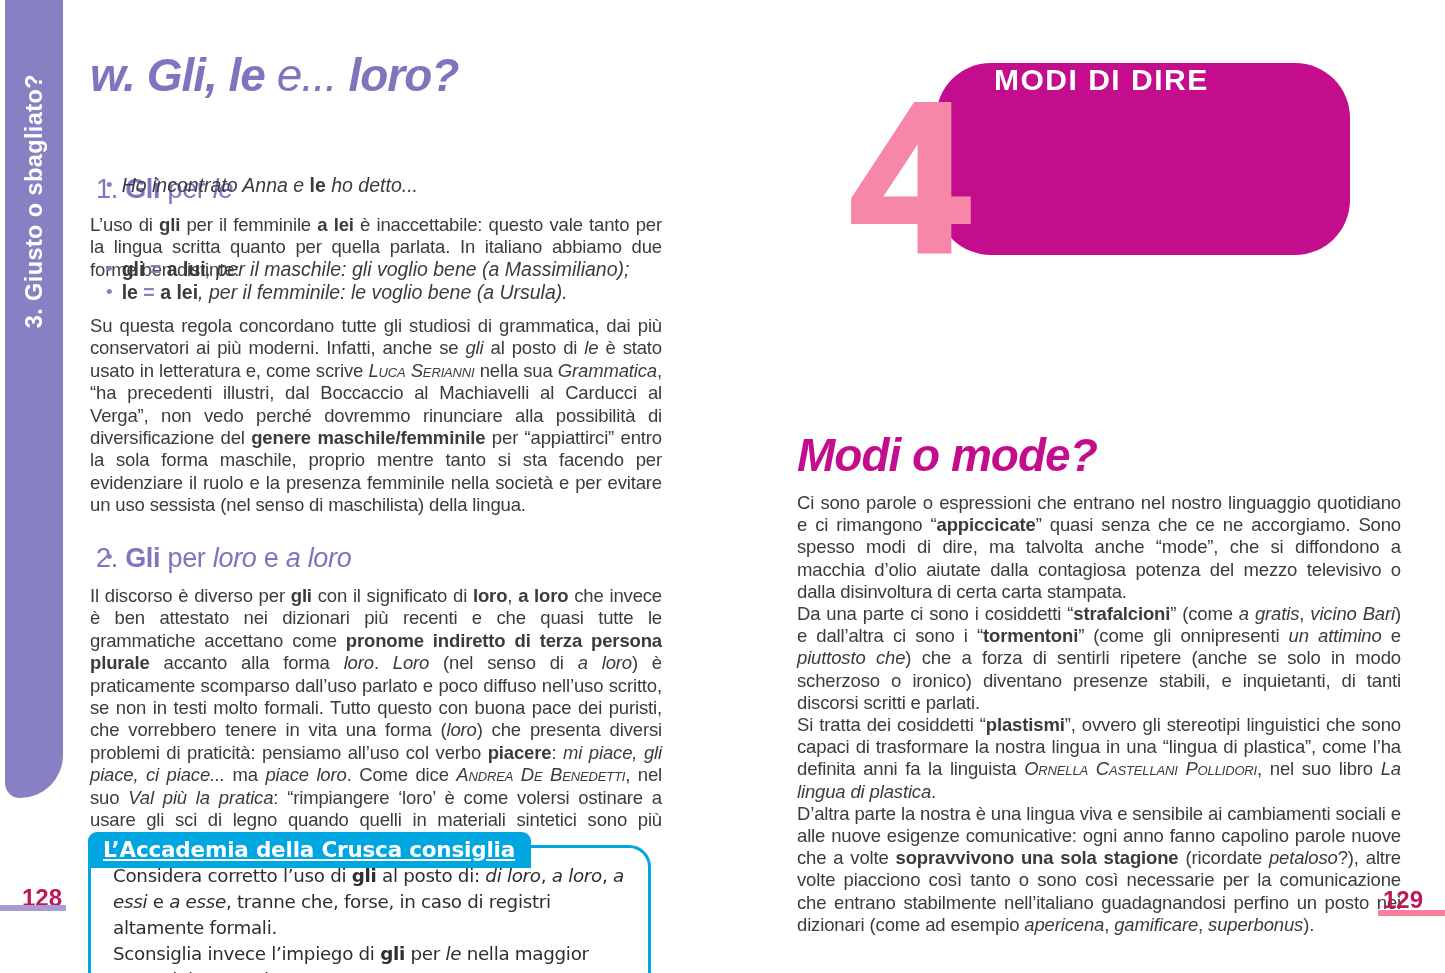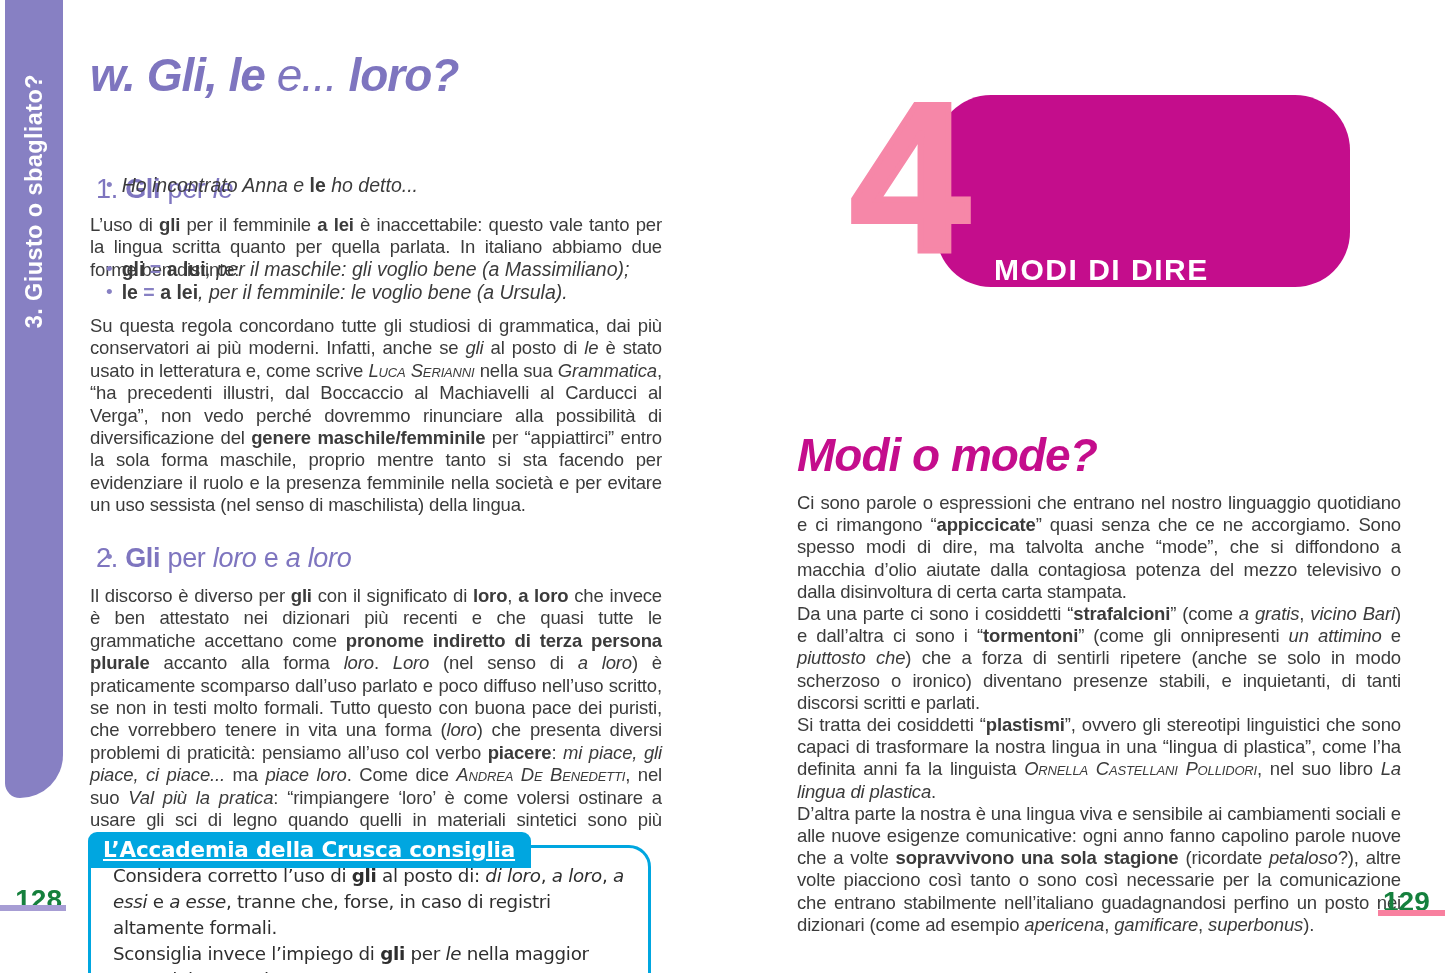--- a/index.html
+++ b/index.html
@@ -71,31 +71,31 @@
   .crusca-box{
     position:absolute;left:88px;top:845px;width:563px;height:180px;
     border:3px solid var(--blue);border-radius:22px;background:#fff;
     padding:15px 22px 0 22px;z-index:1;
   }
   .crusca-box p{
     font-family:"DejaVu Sans",sans-serif;
     font-size:18.3px;line-height:26px;letter-spacing:-0.3px;color:#2e2e2e;
   }
 
-  .pagenum{font-size:28px;font-weight:700;color:#15803d;position:absolute;}
+  .pagenum{font-size:24px;font-weight:700;color:#be185d;position:absolute;}
   .pagenum-left{left:0;top:884px;width:62px;text-align:right;}
   .pagenum-left-line{position:absolute;left:0;top:905px;width:66px;height:6px;background:var(--purple-line);}
   .pagenum-right{left:1383px;top:886px;width:40px;text-align:left;}
   .pagenum-right-line{position:absolute;left:1378px;top:910px;width:67px;height:6px;background:var(--pink-line);}
 
   
   .chapter-banner{
     position:absolute;left:936px;top:63px;width:414px;height:192px;
     background:var(--magenta);border-radius:55px;z-index:1;
-    display:flex;align-items:flex-end;padding-left:58px;margin-top:32px;
+    display:flex;align-items:flex-start;padding-left:58px;
   }
   .chapter-banner-title{
     color:#fff;font-weight:700;font-size:30px;letter-spacing:1.5px;
   }
   .chapter-number{
     position:absolute;left:851px;top:72px;z-index:2;
     font-size:212px;font-weight:700;line-height:1;color:var(--pink);
     -webkit-text-stroke:6px var(--pink);letter-spacing:0;
   }
   .right-heading{

